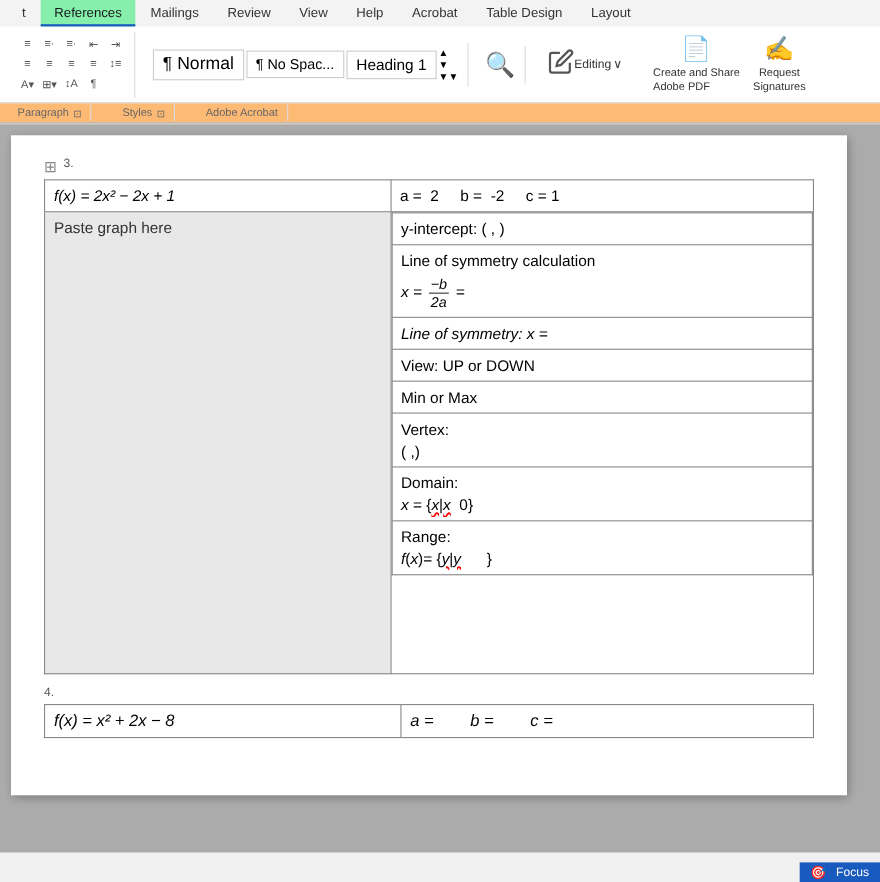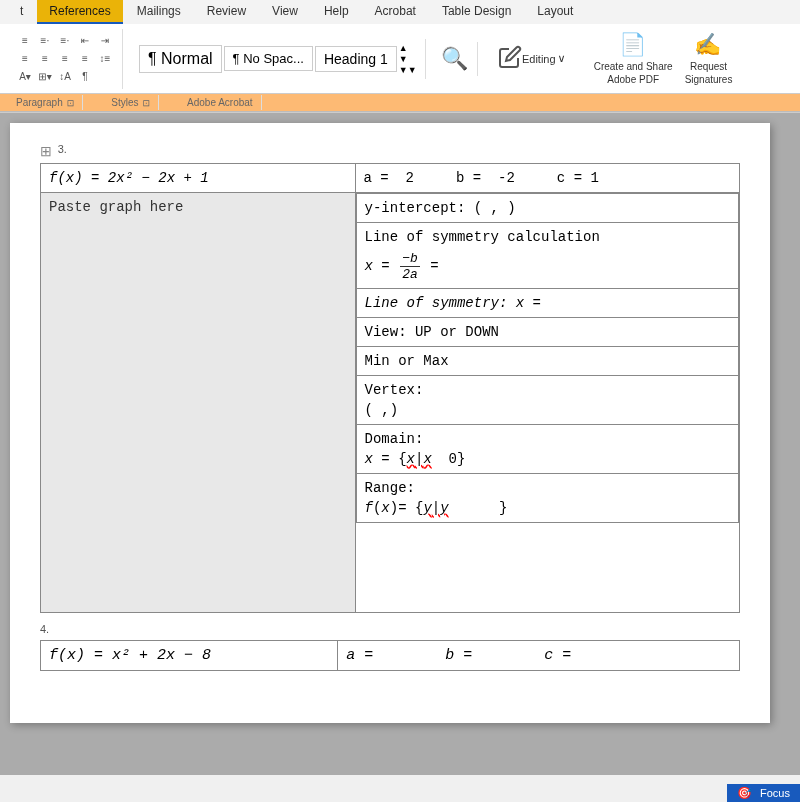--- a/index.html
+++ b/index.html
@@ -29,21 +29,21 @@
       padding: 4px 12px;
       font-size: 12px;
       color: #333;
       cursor: pointer;
       border-bottom: 2px solid transparent;
     }
 
     .ribbon-tab.active {
       color: #1a1a1a;
       border-bottom: 2px solid #185abd;
-      background: #eab308;
+      background: #86efac;
     }
 
     .ribbon-content {
       display: flex;
       align-items: center;
       padding: 4px 8px;
       background: white;
       border-bottom: 1px solid #ccc;
       gap: 8px;
       min-height: 70px;
@@ -186,21 +186,20 @@
       color: #555;
       margin-bottom: 4px;
     }
 
     
     .math-table {
       width: 100%;
       border-collapse: collapse;
       font-size: 14px;
       margin-bottom: 8px;
-      font-family: Liberation Mono, monospace;
     }
 
     .math-table td, .math-table th {
       border: 1px solid #888;
       padding: 6px 8px;
       vertical-align: top;
     }
 
     .header-row td {
       font-weight: normal;
@@ -339,21 +338,21 @@
       </div>
       <div class="editing-label">
         <span>Editing</span>
         <span>∨</span>
       </div>
     </div>
 
     <div class="acrobat-section">
       <div class="acrobat-btn">
         <div style="font-size:22px;">📄</div>
-        <div style="font-size:10px;text-align:center;line-height:1.3;">Create and Share<br>Adobe PDF</div>
+        <div style="font-size:10px;text-align:left;line-height:1.3;">Create and Share<br>Adobe PDF</div>
       </div>
       <div class="acrobat-btn">
         <div style="font-size:22px;">✍</div>
         <div style="font-size:10px;text-align:center;line-height:1.3;">Request<br>Signatures</div>
       </div>
     </div>
 
   </div>
 
   <div class="ribbon-bottom">

